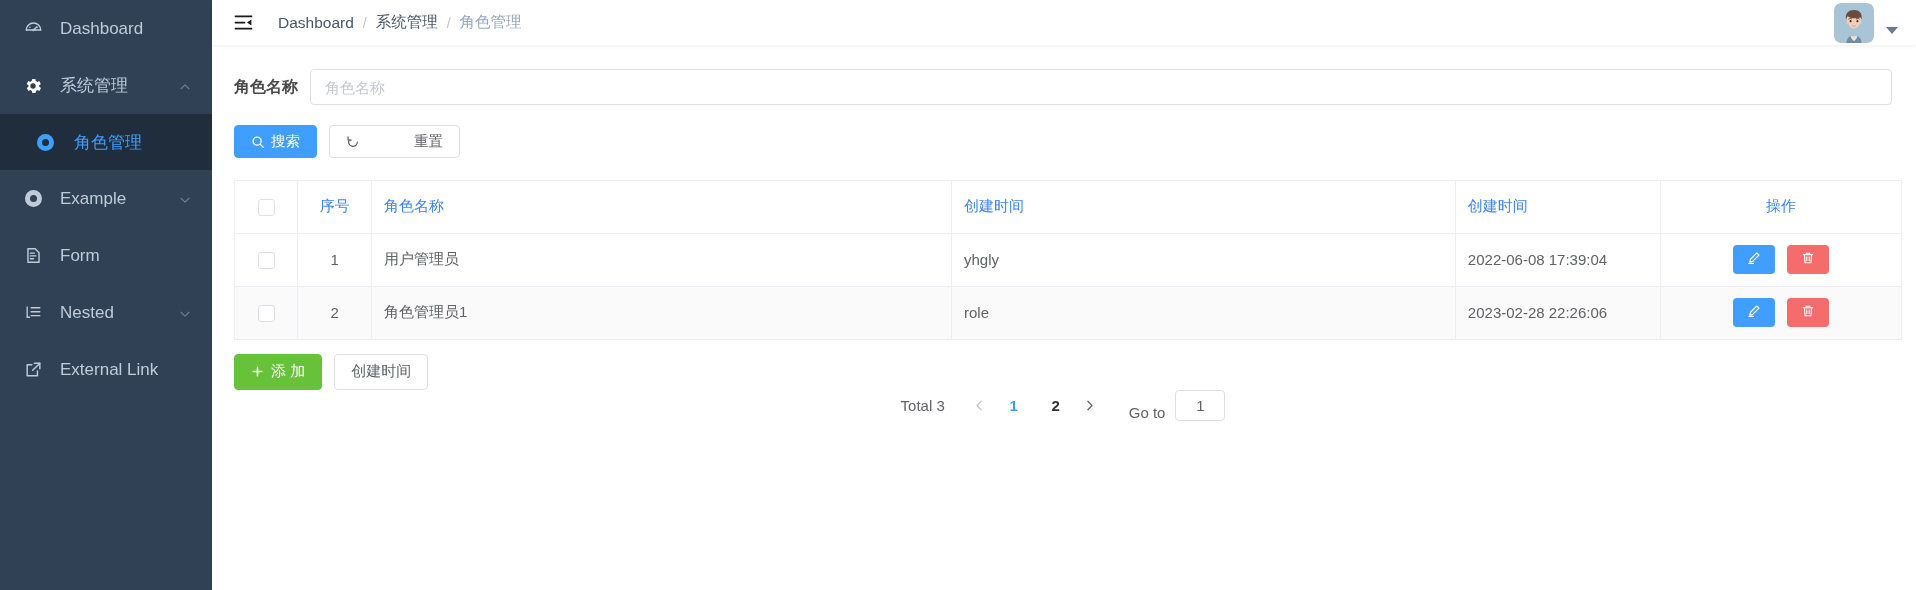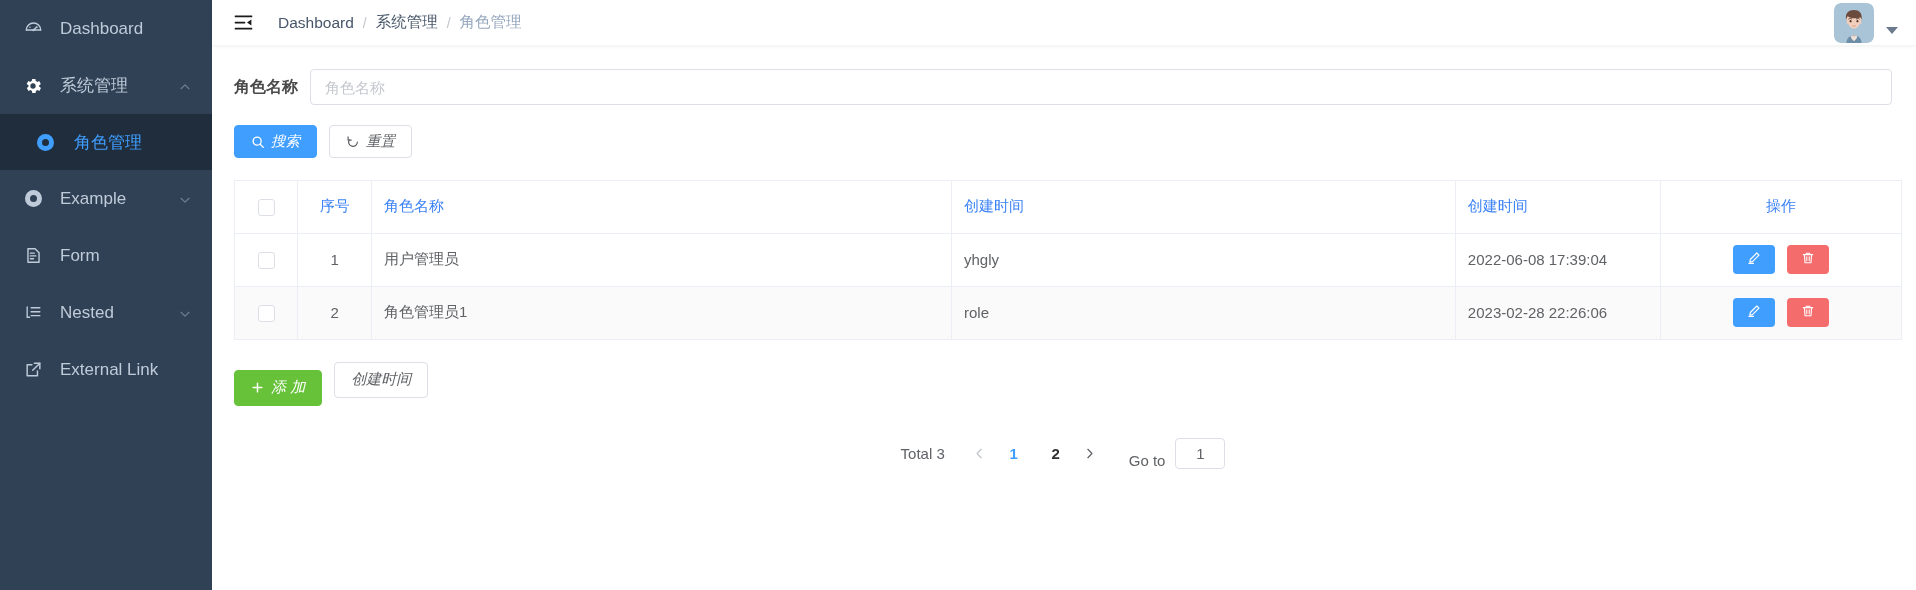--- a/index.html
+++ b/index.html
@@ -161,25 +161,24 @@
     border-radius: 4px;
     font-size: 14.5px;
     display: inline-flex;
     align-items: center;
     justify-content: center;
     cursor: pointer;
     padding: 0 16px;
     border: 1px solid transparent;
     font-family: inherit;
     white-space: nowrap;
-    font-style: italic;
   }
   .btn-primary { background: #409eff; border-color: #409eff; color: #fff; }
-  .btn-default { background: #fff; border-color: #dcdfe6; color: #606266; }
-  .btn-success { background: #67c23a; border-color: #67c23a; color: #fff; margin-top: 16px; }
+  .btn-default { background: #fff; border-color: #dcdfe6; color: #606266; gap: 48px; }
+  .btn-success { background: #67c23a; border-color: #67c23a; color: #fff; }
   .btn-danger  { background: #f56c6c; border-color: #f56c6c; color: #fff; }
   .btn .bi { margin-right: 6px; display: inline-flex; align-items: center; }
   .btn + .btn { margin-left: 12px; }
 
   
   .table-wrap { width: 1668px; border: 1px solid #ebeef5; border-bottom: none; }
   table.data { width: 100%; border-collapse: collapse; table-layout: fixed; }
   table.data th, table.data td {
     border-bottom: 1px solid #ebeef5;
     border-right: 1px solid #ebeef5;
@@ -229,21 +228,20 @@
 
   .table-actions { display: flex; align-items: center; margin-top: 14px; }
   .table-actions .btn { height: 36px; font-size: 15px; }
   .btn-success .bi { margin-right: 7px; font-size: 15px; }
 
   
   .pager {
     display: flex;
     align-items: center;
     justify-content: center;
-    margin-top: 32px;
     font-size: 15px;
     color: #606266;
   }
   .pg-total { margin-right: 22px; color: #606266; }
   .pg-arrow {
     width: 26px; height: 26px;
     display: inline-flex; align-items: center; justify-content: center;
     color: #c0c4cc; cursor: pointer; font-size: 15px;
   }
   .pg-arrow.active { color: #606266; }

